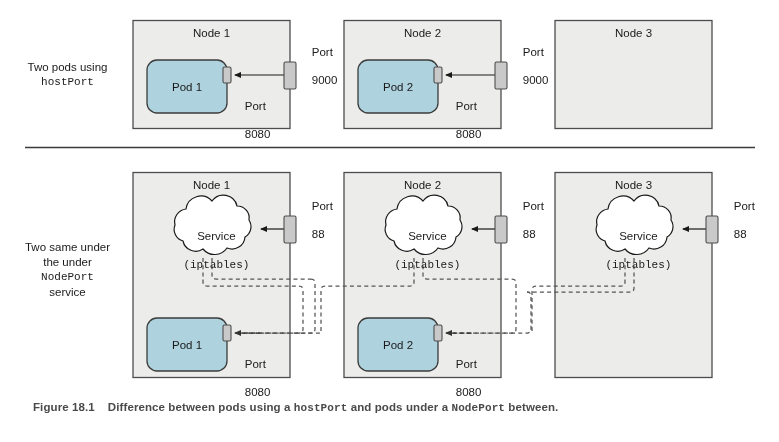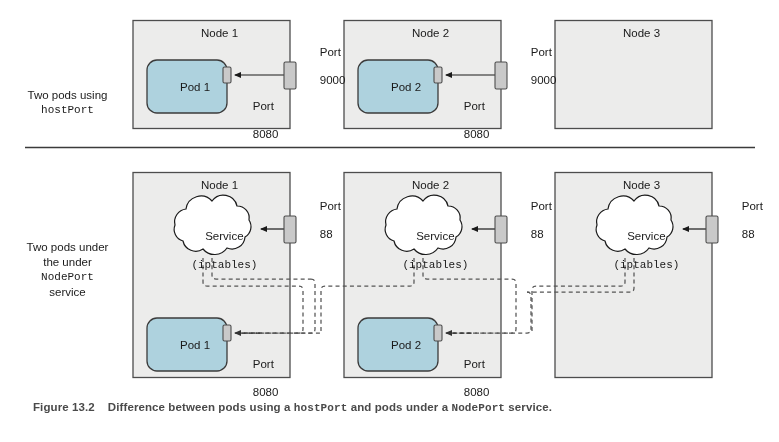--- a/index.html
+++ b/index.html
@@ -15,21 +15,20 @@
 
   .lbl{
     position:absolute;
     font-family:"Liberation Sans", sans-serif;
     font-size:11.5px;
     line-height:14px;
     color:#1a1a1a;
     text-align:center;
     white-space:pre;
     pointer-events:none;
-    padding-left:8px;
   }
   .mono{font-family:"Liberation Mono", monospace;font-size:11px;}
   .rowlabel{
     position:absolute;text-align:center;font-size:11.5px;line-height:15px;
     font-family:"Liberation Sans", sans-serif;color:#1a1a1a;
   }
   .rowlabel .mono{display:block;}
 
   .caption{
     position:absolute;left:33px;top:401px;width:730px;
@@ -149,21 +148,21 @@
     <line x1="260" y1="333" x2="235" y2="333" stroke="#333333" stroke-width="1.25" stroke-dasharray="4,3.2" marker-end="url(#arrowd)"></line>
     <line x1="471" y1="333" x2="446" y2="333" stroke="#333333" stroke-width="1.25" stroke-dasharray="4,3.2" marker-end="url(#arrowd)"></line>
 
     <rect x="147" y="318" width="80" height="53" rx="10" ry="10" fill="#aed2de" stroke="#3b3b3b" stroke-width="1.3"></rect>
     <rect x="358" y="318" width="80" height="53" rx="10" ry="10" fill="#aed2de" stroke="#3b3b3b" stroke-width="1.3"></rect>
 
     <rect x="223" y="325" width="8" height="16" rx="1.5" fill="#c9c9c9" stroke="#4d4d4d" stroke-width="1.1"></rect>
     <rect x="434" y="325" width="8" height="16" rx="1.5" fill="#c9c9c9" stroke="#4d4d4d" stroke-width="1.1"></rect>
   </svg>
 
-  <div class="rowlabel" style="left:10px;top:60px;width:115px;margin-top:28px;">
+  <div class="rowlabel" style="left:10px;top:60px;width:115px;">
     <span>Two pods using</span>
     <span class="mono">hostPort</span>
   </div>
 
   <div class="lbl" style="left:133px;top:26px;width:157px;">Node 1</div>
   <div class="lbl" style="left:344px;top:26px;width:157px;">Node 2</div>
   <div class="lbl" style="left:555px;top:26px;width:157px;">Node 3</div>
 
   <div class="lbl" style="left:147px;top:80px;width:80px;">Pod 1</div>
   <div class="lbl" style="left:358px;top:80px;width:80px;">Pod 2</div>
@@ -180,21 +179,21 @@
   <div class="lbl" style="left:299px;top:31px;width:44px;text-align:left;">
     <span>Port</span><br>
     <span>9000</span>
   </div>
   <div class="lbl" style="left:510px;top:31px;width:44px;text-align:left;">
     <span>Port</span><br>
     <span>9000</span>
   </div>
 
   <div class="rowlabel" style="left:10px;top:240px;width:115px;">
-    <span>Two pods under</span><br>
+    <span>Two same under</span><br>
     <span>the under</span>
     <span class="mono">NodePort</span>
     <span>service</span>
   </div>
 
   <div class="lbl" style="left:133px;top:178px;width:157px;">Node 1</div>
   <div class="lbl" style="left:344px;top:178px;width:157px;">Node 2</div>
   <div class="lbl" style="left:555px;top:178px;width:157px;">Node 3</div>
 
   <div class="lbl" style="left:160px;top:215px;width:100px;">
@@ -229,16 +228,16 @@
   <div class="lbl" style="left:232px;top:343px;width:46px;text-align:left;">
     <span>Port</span><br>
     <span>8080</span>
   </div>
   <div class="lbl" style="left:443px;top:343px;width:46px;text-align:left;">
     <span>Port</span><br>
     <span>8080</span>
   </div>
 
   <div class="caption">
-    <span>Figure 13.2</span><span class="cap-gap"></span><span>Difference between pods using a </span><span class="cap-mono">hostPort</span><span> and pods under a </span><span class="cap-mono">NodePort</span><span> service.</span>
+    <span>Figure 18.1</span><span class="cap-gap"></span><span>Difference between pods using a </span><span class="cap-mono">hostPort</span><span> and pods under a </span><span class="cap-mono">NodePort</span><span> between.</span>
   </div>
 
 </div>
 
 </body></html>

